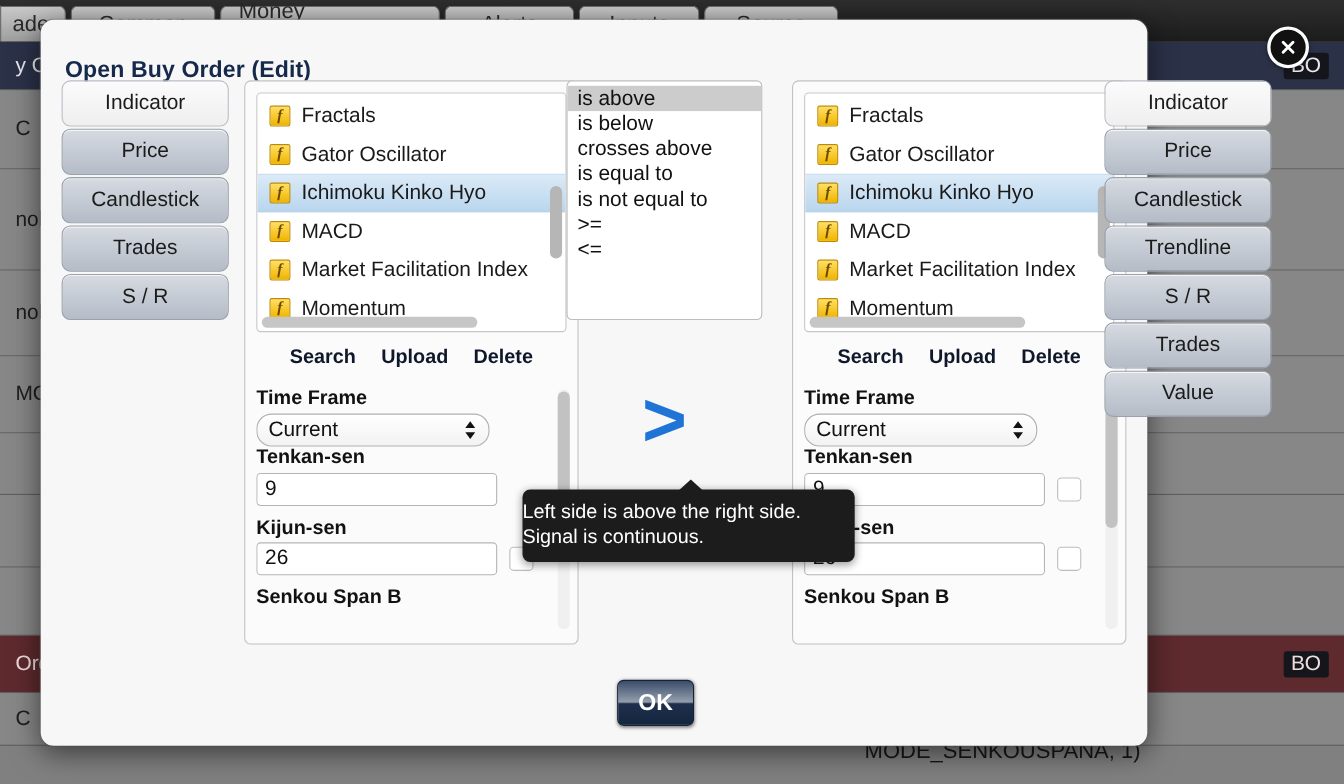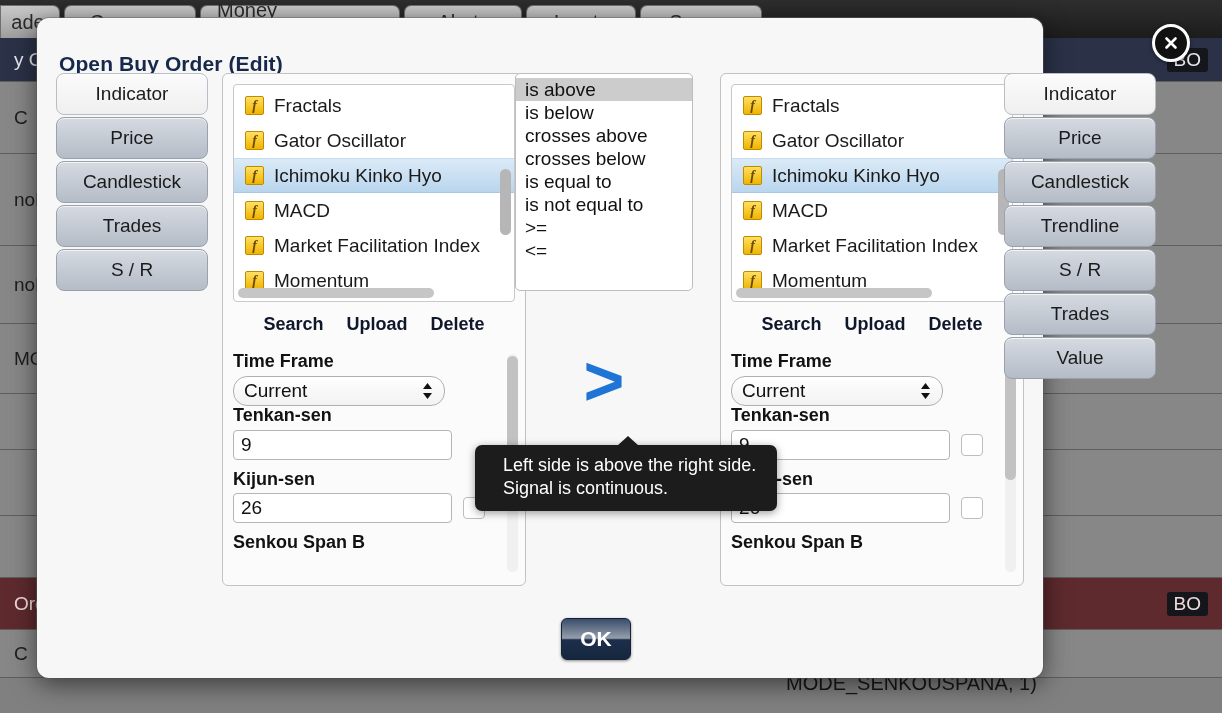--- a/index.html
+++ b/index.html
@@ -373,21 +373,21 @@
   
   #tooltip {
     position: absolute;
     left: 438px;
     top: 427px;
     width: 302px;
     background: #1c1c1c;
     border-radius: 7px;
     color: #fff;
     font-size: 18px;
-    padding: 9px 12px 11px 28px;
+    padding: 9px 12px 11px 0;
     box-sizing: border-box;
     line-height: 1.27;
     z-index: 30;
     box-shadow: 0 2px 8px rgba(0,0,0,.4);
   }
   #tooltip .arrow {
     position: absolute;
     top: -9px;
     left: 142px;
     width: 0; height: 0;
@@ -573,21 +573,20 @@
     <div class="param-scroll">
       <div class="thumb"></div>
     </div>
   </div>
 
   <div id="operator-col">
     <div id="operator-list">
         <div class="op-item selected">is above</div>
         <div class="op-item">is below</div>
         <div class="op-item">crosses above</div>
-        <div class="op-item">crosses below</div>
         <div class="op-item">is equal to</div>
         <div class="op-item">is not equal to</div>
         <div class="op-item">&gt;=</div>
         <div class="op-item">&lt;=</div>
       </div>
     <div id="op-symbol">&gt;</div>
   </div>
 
   <div id="tooltip">
     <div class="arrow"></div>

